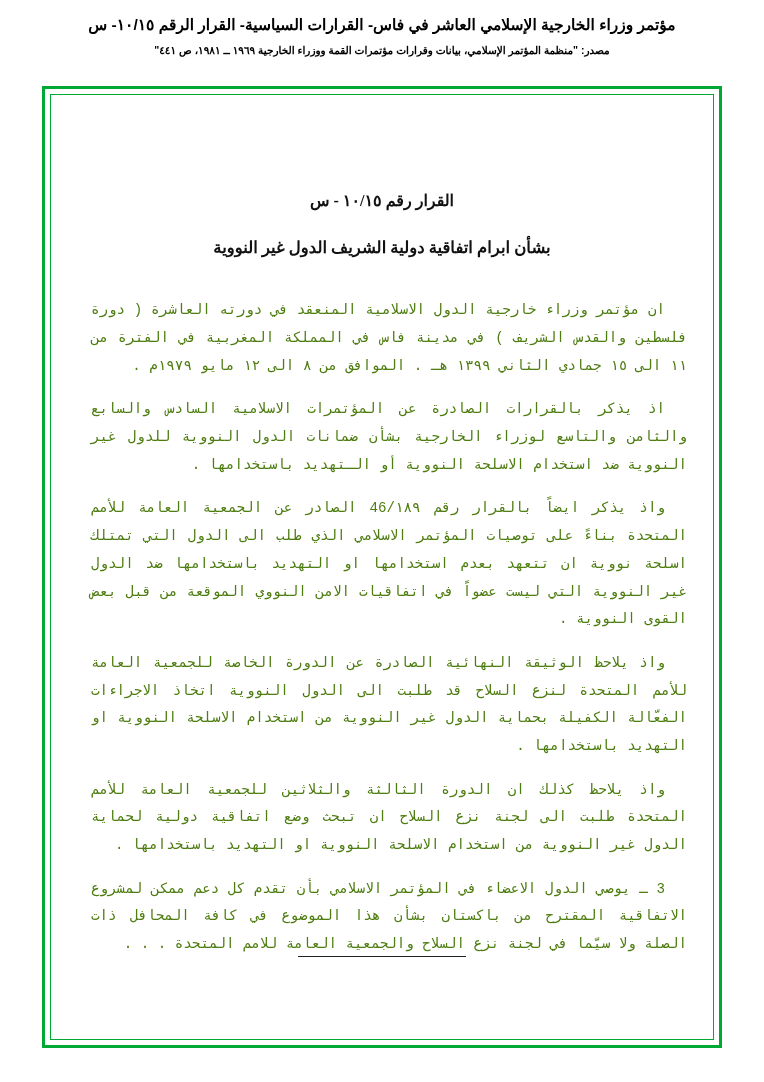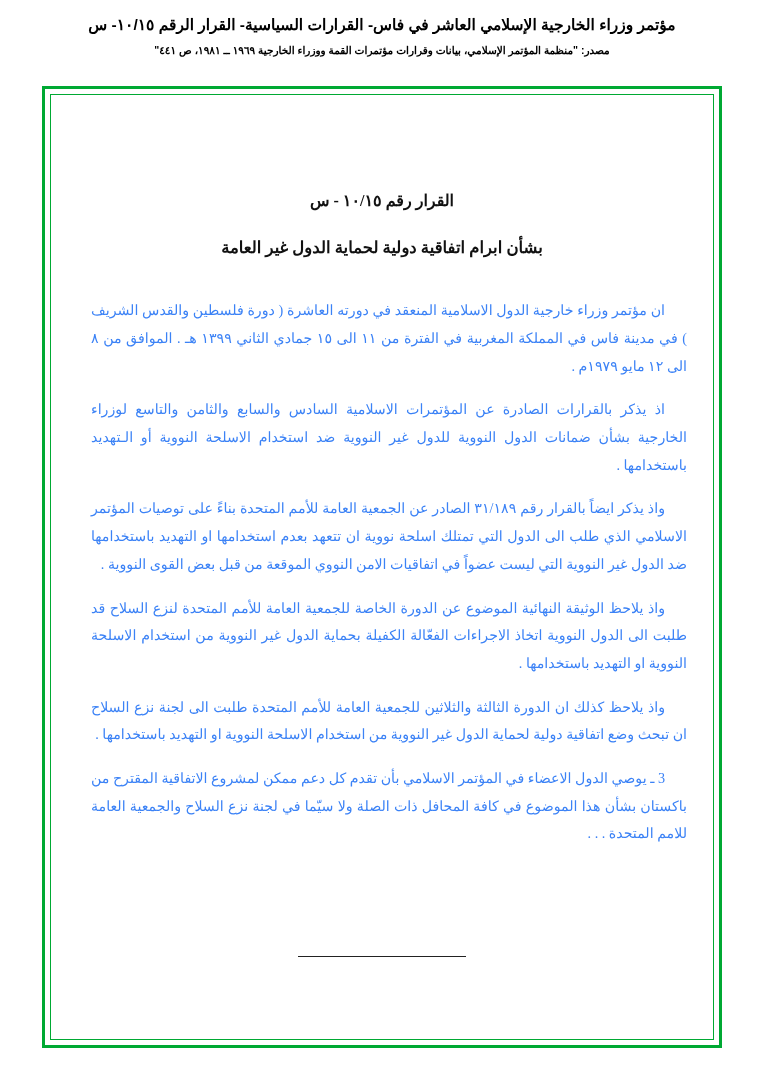--- a/index.html
+++ b/index.html
@@ -84,22 +84,23 @@
     line-height: 1.9;
     color: #111;
     margin-bottom: 34px;
   }
   .para {
     font-size: 14.2px;
     line-height: 1.95;
     text-align: justify;
     text-justify: inter-word;
     margin: 0 0 16px 14px;
-    color: #3b82f6;
+    color: #4d7c0f;
     text-indent: 22px;
+    font-family: Liberation Mono, monospace;
   }
   .rule-wrap {
     position: absolute;
     bottom: 78px;
     left: 0;
     right: 0;
     text-align: center;
   }
   .rule {
     display: inline-block;
@@ -117,27 +118,27 @@
     <div class="header-title">مؤتمر وزراء الخارجية الإسلامي العاشر في فاس- القرارات السياسية- القرار الرقم ١٠/١٥- س</div>
     <div class="header-source">مصدر: "منظمة المؤتمر الإسلامي، بيانات وقرارات مؤتمرات القمة ووزراء الخارجية ١٩٦٩ ــ ١٩٨١، ص ٤٤١"</div>
   </div>
 
   <div class="frame-outer">
     <div class="frame-inner">
 
       <div class="doc-body">
         <div class="doc-number">القرار رقم ١٠/١٥ - س</div>
         <div class="doc-subject">
-          <div>بشأن ابرام اتفاقية دولية لحماية الدول غير العامة</div>
+          <div>بشأن ابرام اتفاقية دولية الشريف الدول غير النووية</div>
         </div>
 
         <p class="para">ان مؤتمر وزراء خارجية الدول الاسلامية المنعقد في دورته العاشرة ( دورة فلسطين والقدس الشريف ) في مدينة فاس في المملكة المغربية في الفترة من ١١ الى ١٥ جمادي الثاني ١٣٩٩ هـ . الموافق من ٨ الى ١٢ مايو ١٩٧٩م .</p>
         <p class="para">اذ يذكر بالقرارات الصادرة عن المؤتمرات الاسلامية السادس والسابع والثامن والتاسع لوزراء الخارجية بشأن ضمانات الدول النووية للدول غير النووية ضد استخدام الاسلحة النووية أو الـتهديد باستخدامها .</p>
-        <p class="para">واذ يذكر ايضاً بالقرار رقم ٣١/١٨٩ الصادر عن الجمعية العامة للأمم المتحدة بناءً على توصيات المؤتمر الاسلامي الذي طلب الى الدول التي تمتلك اسلحة نووية ان تتعهد بعدم استخدامها او التهديد باستخدامها ضد الدول غير النووية التي ليست عضواً في اتفاقيات الامن النووي الموقعة من قبل بعض القوى النووية .</p>
-        <p class="para">واذ يلاحظ الوثيقة النهائية الموضوع عن الدورة الخاصة للجمعية العامة للأمم المتحدة لنزع السلاح قد طلبت الى الدول النووية اتخاذ الاجراءات الفعّالة الكفيلة بحماية الدول غير النووية من استخدام الاسلحة النووية او التهديد باستخدامها .</p>
+        <p class="para">واذ يذكر ايضاً بالقرار رقم 46/١٨٩ الصادر عن الجمعية العامة للأمم المتحدة بناءً على توصيات المؤتمر الاسلامي الذي طلب الى الدول التي تمتلك اسلحة نووية ان تتعهد بعدم استخدامها او التهديد باستخدامها ضد الدول غير النووية التي ليست عضواً في اتفاقيات الامن النووي الموقعة من قبل بعض القوى النووية .</p>
+        <p class="para">واذ يلاحظ الوثيقة النهائية الصادرة عن الدورة الخاصة للجمعية العامة للأمم المتحدة لنزع السلاح قد طلبت الى الدول النووية اتخاذ الاجراءات الفعّالة الكفيلة بحماية الدول غير النووية من استخدام الاسلحة النووية او التهديد باستخدامها .</p>
         <p class="para">واذ يلاحظ كذلك ان الدورة الثالثة والثلاثين للجمعية العامة للأمم المتحدة طلبت الى لجنة نزع السلاح ان تبحث وضع اتفاقية دولية لحماية الدول غير النووية من استخدام الاسلحة النووية او التهديد باستخدامها .</p>
         <p class="para">3 ـ يوصي الدول الاعضاء في المؤتمر الاسلامي بأن تقدم كل دعم ممكن لمشروع الاتفاقية المقترح من باكستان بشأن هذا الموضوع في كافة المحافل ذات الصلة ولا سيّما في لجنة نزع السلاح والجمعية العامة للامم المتحدة . . .</p>
       </div>
 
       <div class="rule-wrap">
         <span class="rule"></span>
       </div>
 
     </div>
   </div>

